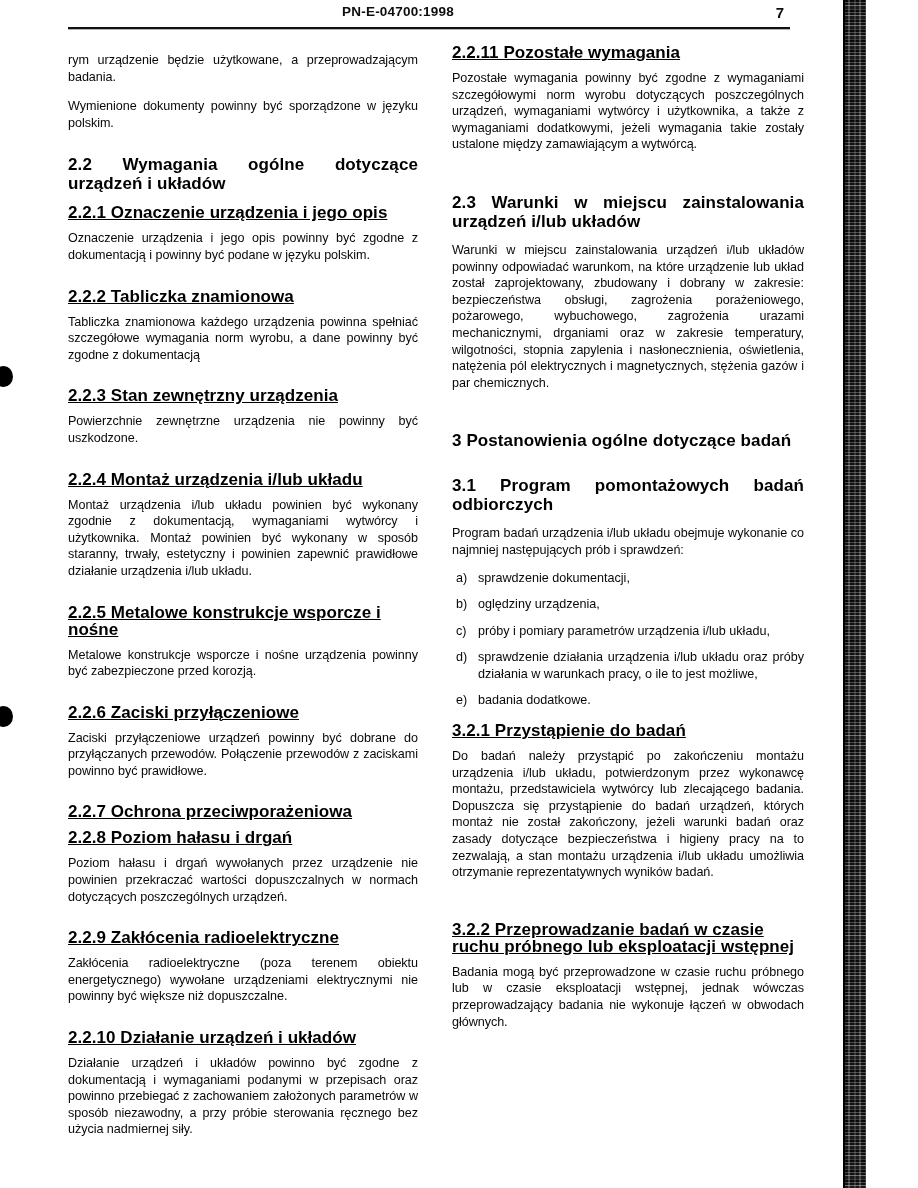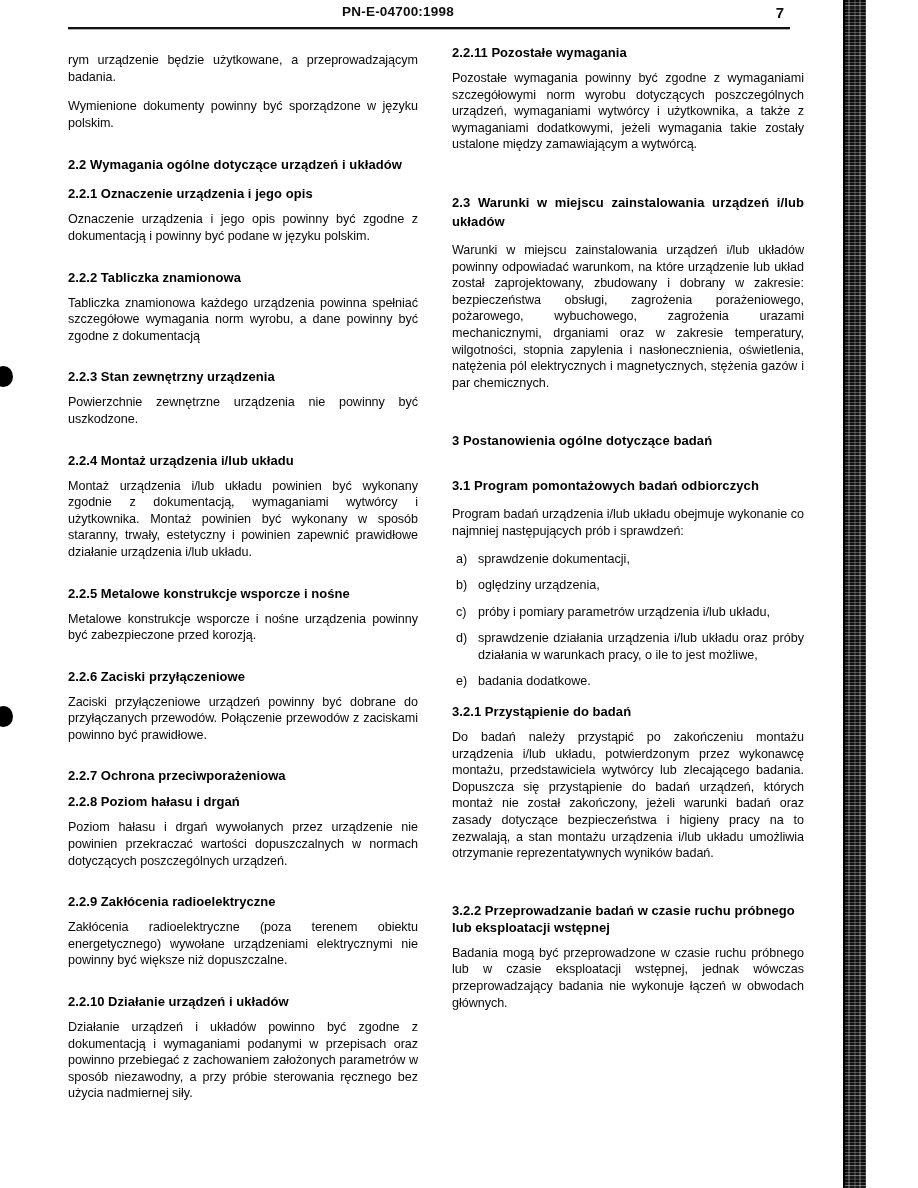--- a/index.html
+++ b/index.html
@@ -87,36 +87,37 @@
     text-align: justify;
     color: #080808;
     letter-spacing: -0.05px;
   }
   p.body.tight { margin-bottom: 11px; }
   p.body.gap   { margin-bottom: 24px; }
   p.body.gap-lg{ margin-bottom: 40px; }
 
   h2.sec {
     margin: 0 0 11px 0;
-    font-size: 13px;
+    font-size: 17px;
     font-weight: 700;
     line-height: 19px;
     text-align: justify;
     color: #000000;
     letter-spacing: 0.1px;
   }
   h2.sec.pre { margin-top: 26px; }
 
   h3.subsec {
     margin: 0 0 9px 0;
-    font-size: 13px;
+    font-size: 17px;
     font-weight: 700;
     line-height: 17px;
     color: #000000;
     letter-spacing: 0.05px;
+    text-decoration: underline;
   }
 
   ul.lettered {
     margin: 2px 0 13px 0;
     padding: 0;
     list-style: none;
   }
   ul.lettered li {
     margin: 0 0 10px 0;
     padding-left: 26px;

